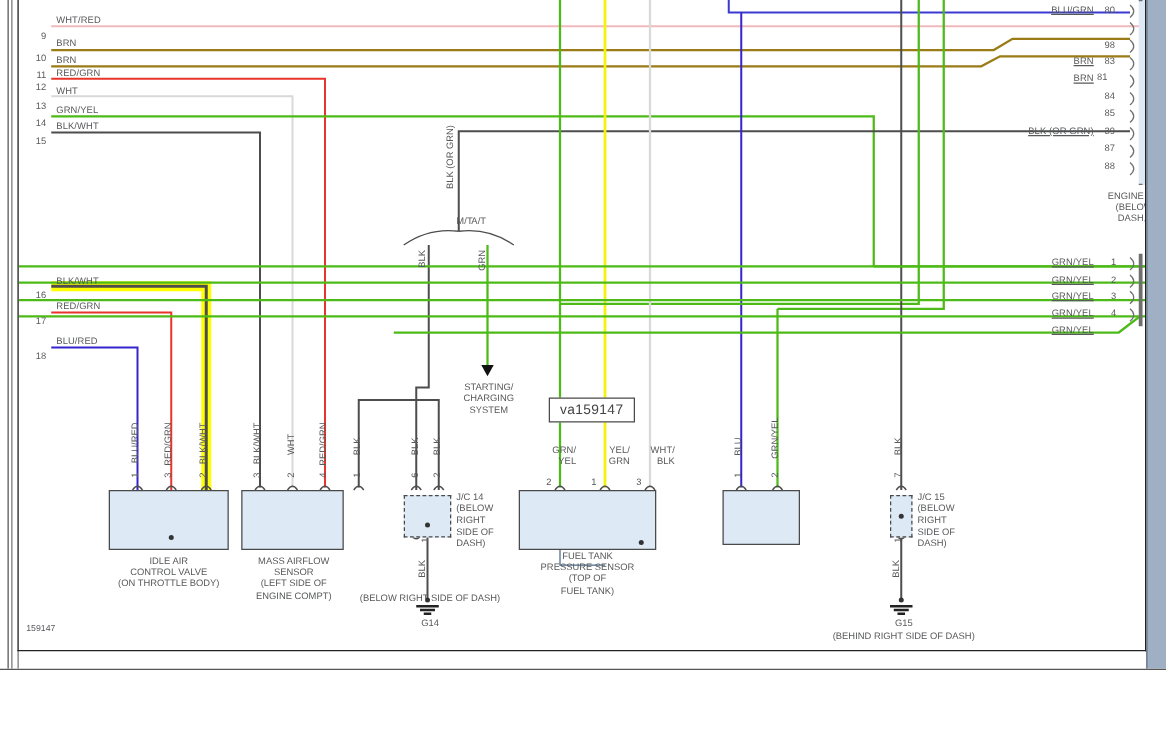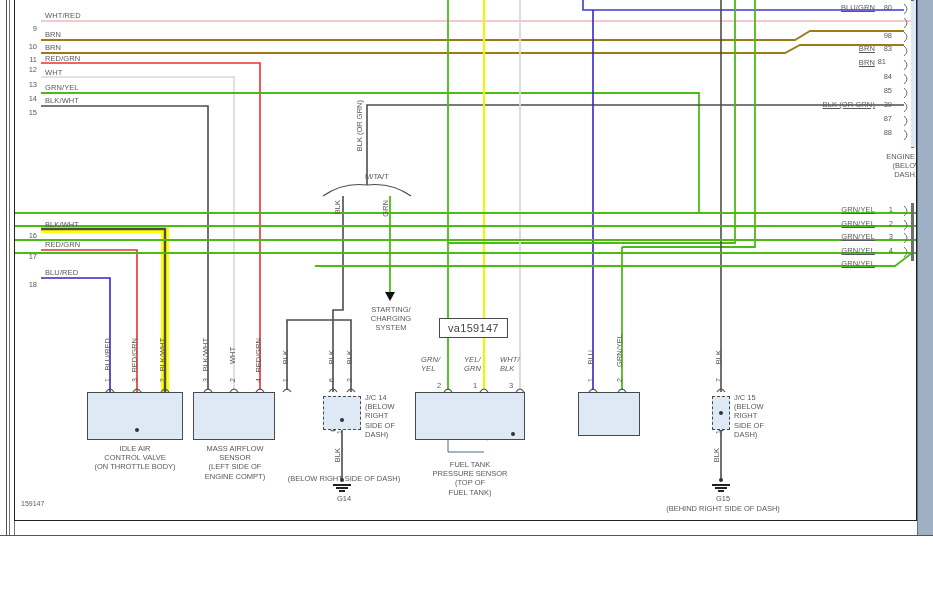--- a/index.html
+++ b/index.html
@@ -8,21 +8,21 @@
 
   
   .left-rail{position:absolute;left:0;top:0;width:6px;height:535px;background:#ffffff;border-right:1px solid #555;}
   .left-rail2{position:absolute;left:9px;top:0;width:4px;height:535px;background:#ffffff;border-left:1px solid #777;border-right:1px solid #777;}
   .right-scroll{position:absolute;left:917px;top:0;width:16px;height:535px;background:#9fb0c4;border-left:1px solid #5d7086;}
   .bottom-white{position:absolute;left:0;top:535px;width:933px;height:58px;background:#ffffff;border-top:1px solid #555;}
 
   
   #page{position:absolute;left:14px;top:0;width:903px;height:521px;background:#ffffff;border:1px solid #222;border-top:none;box-sizing:border-box;overflow:hidden;}
   .lbl{position:absolute;color:#58595b;white-space:nowrap;font-size:7.5px;letter-spacing:.1px;}
-  .lbl.c{text-align:left;font-style:italic;}
+  .lbl.c{text-align:right;}
   .lbl.r{text-align:right;text-decoration:underline;}
   .vlbl{position:absolute;color:#58595b;white-space:nowrap;font-size:7.5px;
         writing-mode:vertical-rl;transform:rotate(180deg);transform-origin:center;}
   .pin{position:absolute;color:#58595b;font-size:7.5px;text-align:right;white-space:nowrap;}
   .box{position:absolute;background:#ddeaf6;border:1px solid #4a4a4a;box-sizing:border-box;}
   .boxdash{position:absolute;background:#ddeaf6;border:1px dashed #4a4a4a;box-sizing:border-box;}
   .ecm{position:absolute;background:#ddeaf6;border:1px dashed #6f6f6f;border-left:none;box-sizing:border-box;}
   .cap{position:absolute;color:#58595b;font-size:7.5px;line-height:9.2px;text-align:center;white-space:pre-line;}
   .capl{position:absolute;color:#58595b;font-size:7.5px;line-height:9.2px;text-align:left;white-space:pre-line;}
   .wm{position:absolute;background:#ffffff;border:1px solid #4a4a4a;color:#444;
@@ -329,21 +329,21 @@
     <div class="lbl c" style="left:406px;top:355px;width:40px;line-height:9px;white-space:pre-line;">GRN/
 YEL</div>
     <div class="lbl c" style="left:449px;top:355px;width:40px;line-height:9px;white-space:pre-line;">YEL/
 GRN</div>
     <div class="lbl c" style="left:485px;top:355px;width:40px;line-height:9px;white-space:pre-line;">WHT/
 BLK</div>
     <div class="lbl" style="left:422px;top:381px;">2</div>
     <div class="lbl" style="left:458px;top:381px;">1</div>
     <div class="lbl" style="left:494px;top:381px;">3</div>
     <div class="dot" style="left:496px;top:432px;"></div>
-    <div class="cap" style="left:398px;top:460px;width:114px;text-align:center;">FUEL TANK
+    <div class="cap" style="left:398px;top:440px;width:114px;text-align:center;">FUEL TANK
 PRESSURE SENSOR
 (TOP OF
 FUEL TANK)</div>
 
     <div class="box" style="left:563px;top:392px;width:62px;height:44px;"></div>
     <div class="vlbl" style="left:571px;top:350px;">BLU</div>
     <div class="vlbl" style="left:600px;top:334px;">GRN/YEL</div>
     <div class="vlbl" style="left:571px;top:378px;">1</div>
     <div class="vlbl" style="left:600px;top:378px;">2</div>
 

